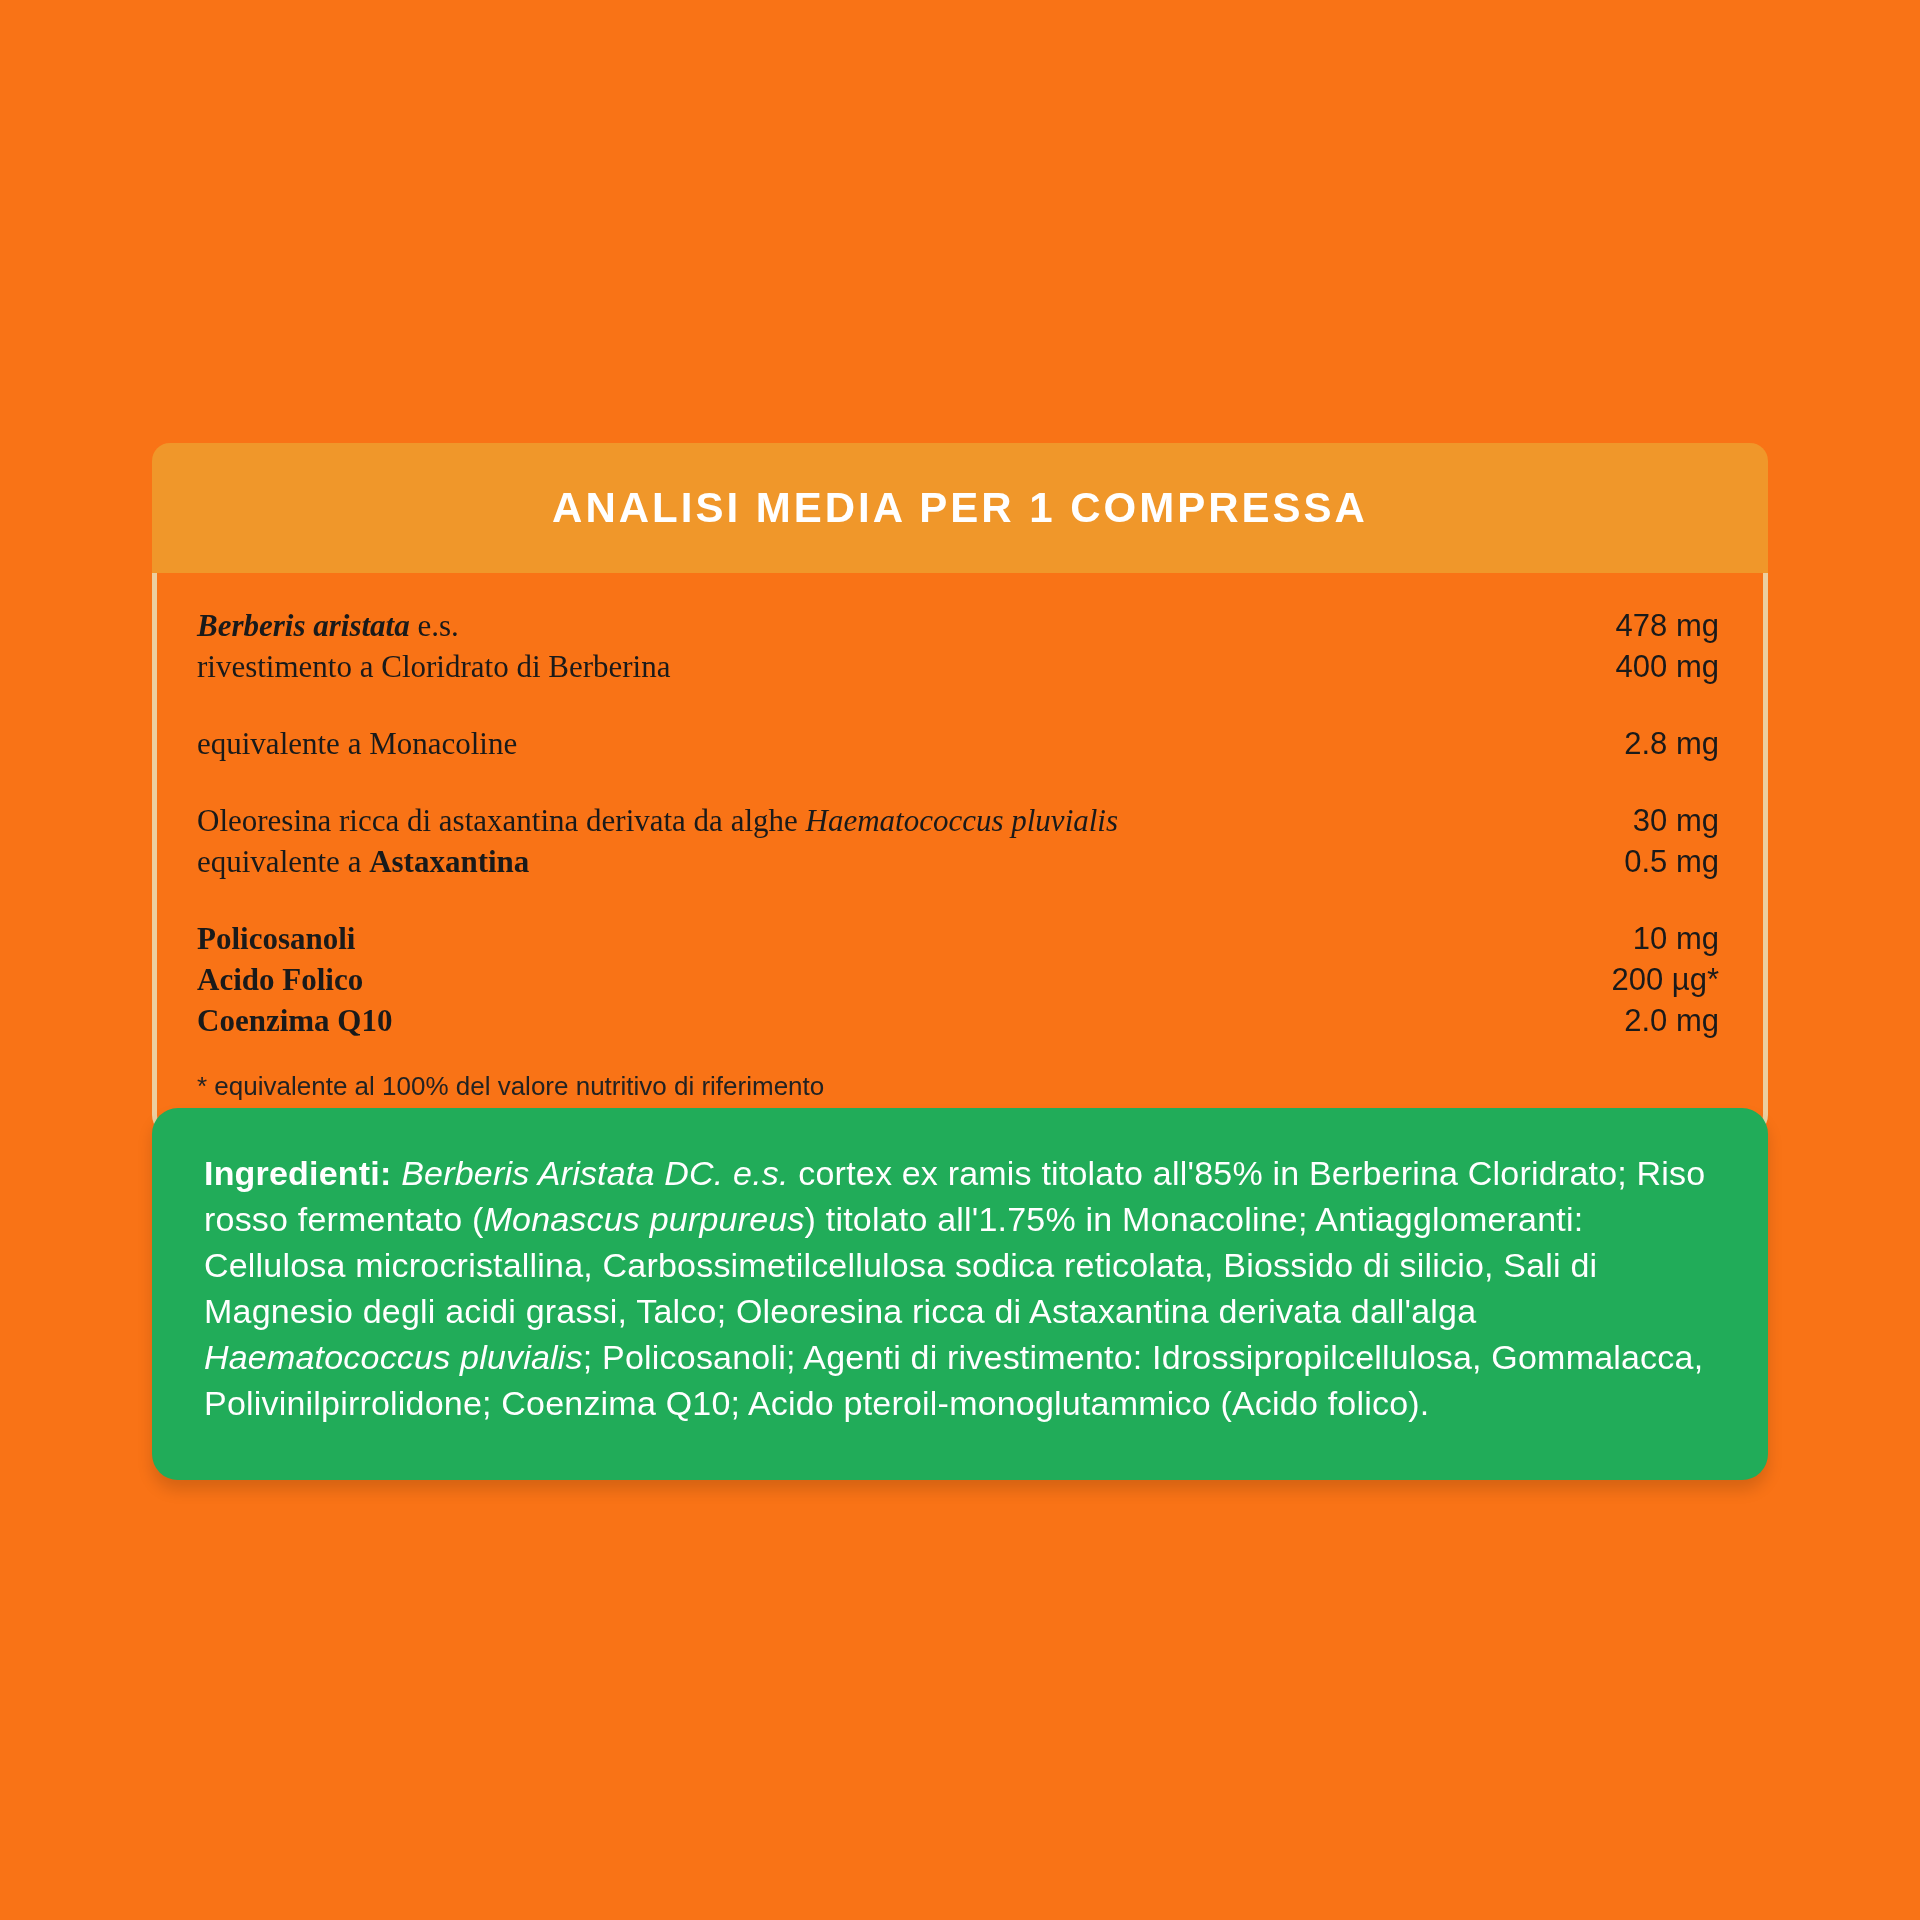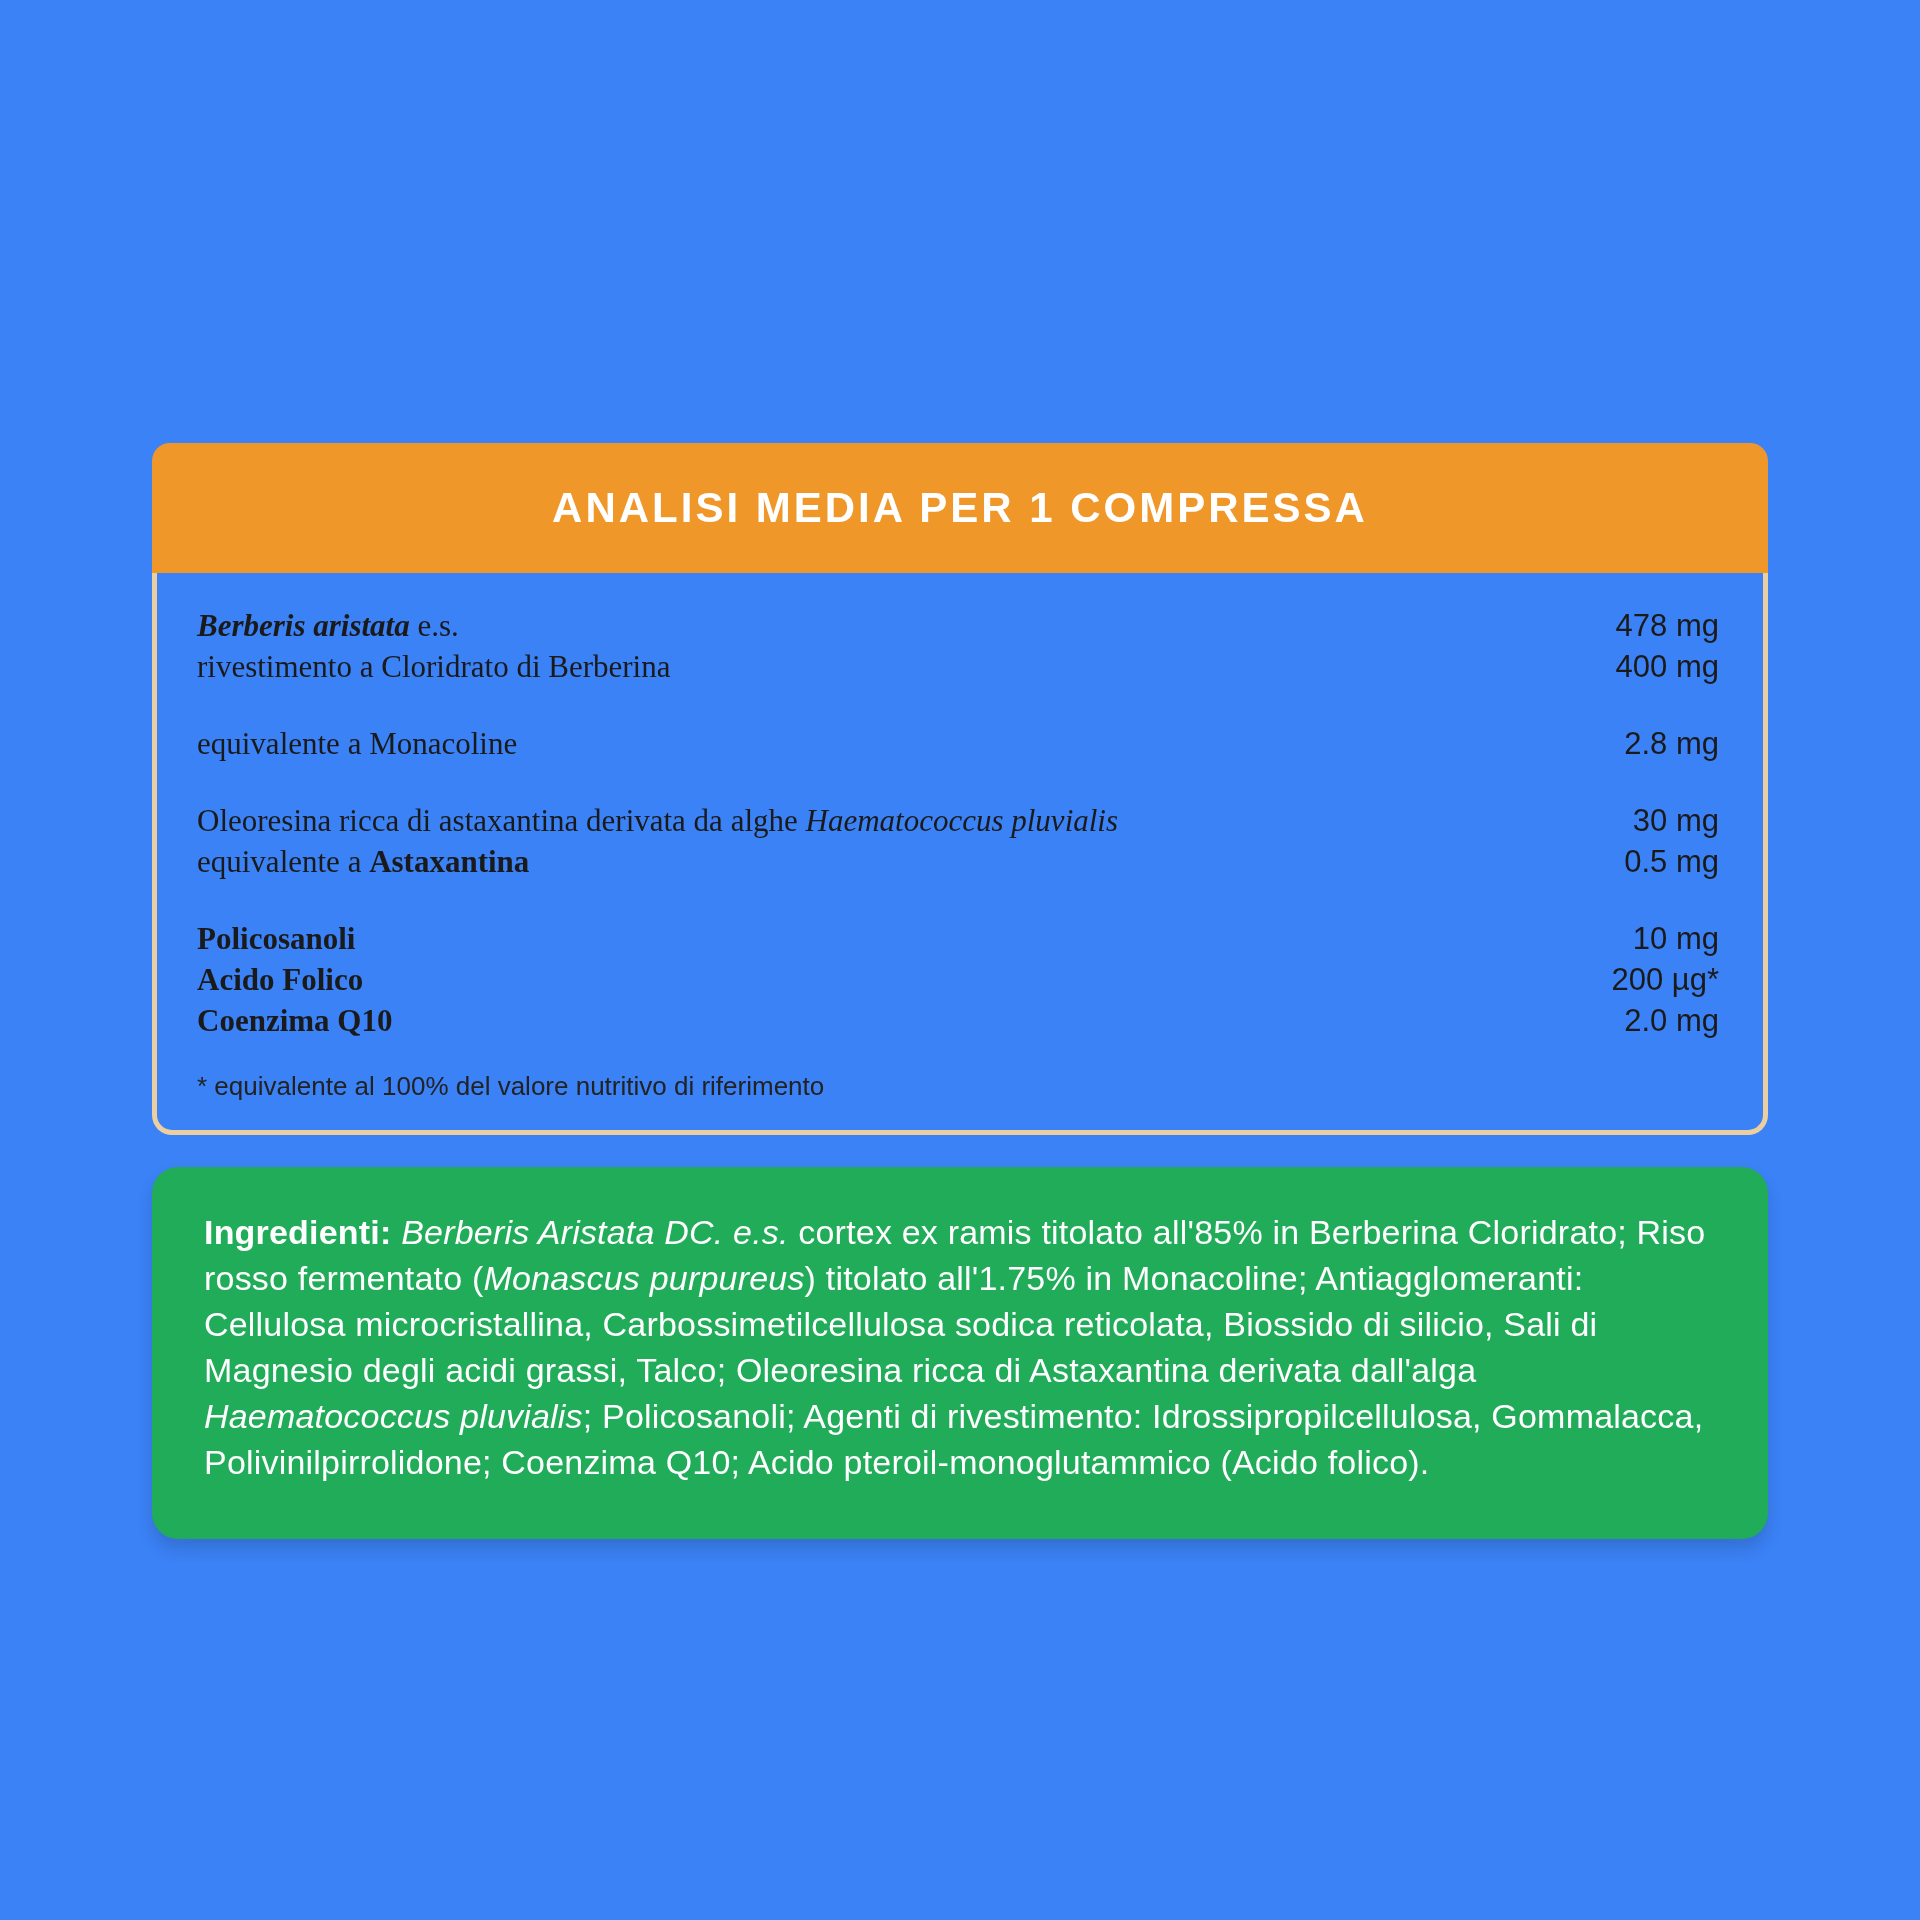--- a/index.html
+++ b/index.html
@@ -5,21 +5,21 @@
   html, body {
     margin: 0;
     padding: 0;
     background: #ffffff;
     font-family: "Liberation Sans", sans-serif;
   }
   .page {
     position: relative;
     width: 1920px;
     height: 1920px;
-    background: #3b82f6;
+    background: #f97316;
     overflow: hidden;
   }
 
   
   .analysis-panel {
     position: absolute;
     left: 152px;
     top: 443px;
     width: 1616px;
   }
@@ -65,21 +65,21 @@
   .footnote {
     margin: 30px 0 0 0;
     font-size: 26px;
     color: #222222;
   }
 
   
   .ingredients-panel {
     position: absolute;
     left: 152px;
-    top: 1167px;
+    top: 1108px;
     width: 1616px;
     box-sizing: border-box;
     min-height: 372px;
     background: #21AC59;
     border-radius: 26px;
     padding: 42px 52px 40px 52px;
     box-shadow: 0 10px 16px rgba(0,0,0,0.14);
   }
   .ingredients-text {
     margin: 0;

